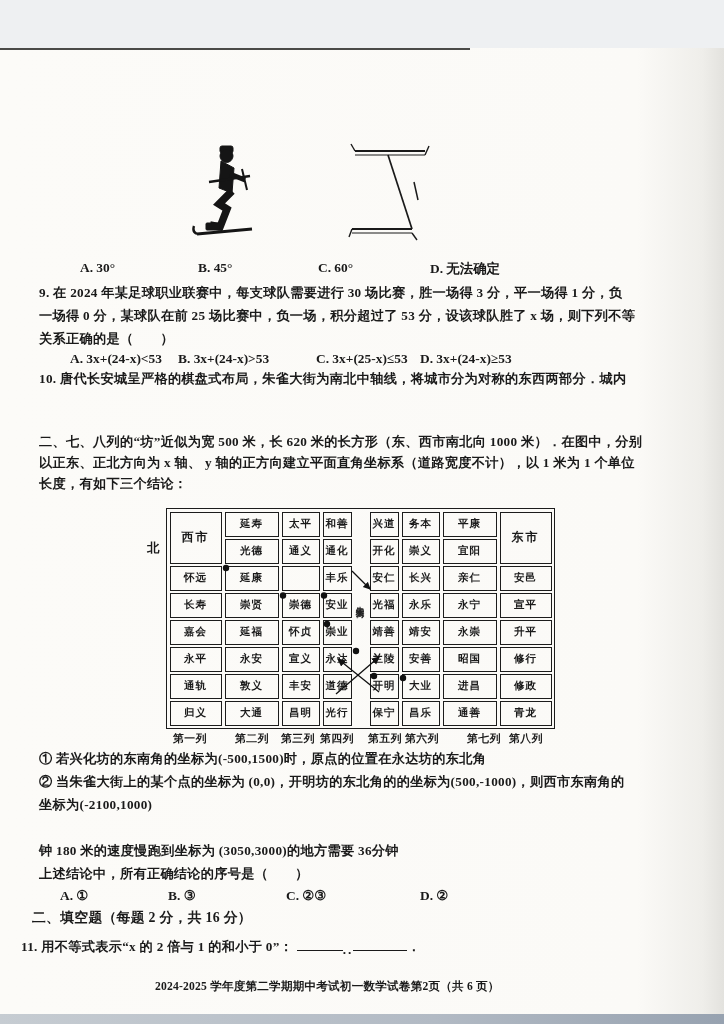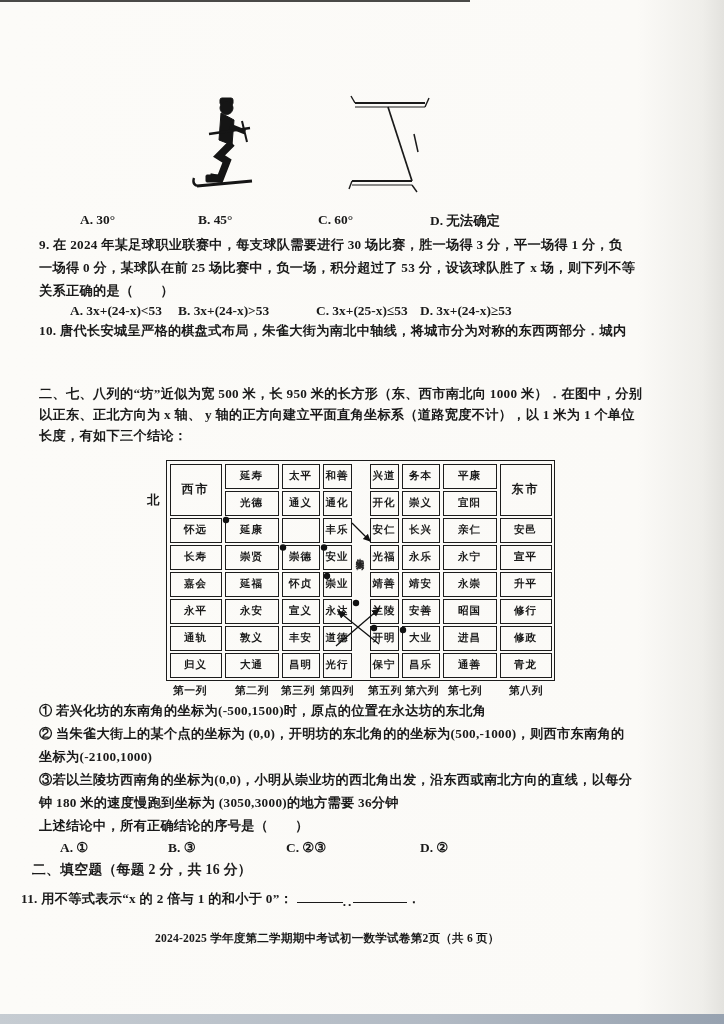--- a/index.html
+++ b/index.html
@@ -5,20 +5,21 @@
   html,body{margin:0;padding:0;}
   body{
     width:724px;height:1024px;position:relative;overflow:hidden;
     font-family:"Liberation Serif","DejaVu Serif",serif;
     color:#1a1a1a;
     background:#eef0f2;
   }
   .page{
     position:absolute;inset:0;
     background:linear-gradient(90deg,#fcfbf8 0%,#fbfaf7 88%,#efeeea 97%,#e3e2de 100%);
+    margin-top:48px;
   }
   .scan-top{position:absolute;top:0;left:0;width:470px;height:2px;background:#4a4a48;}
   .scan-bottom{position:absolute;bottom:0;left:0;width:724px;height:10px;
     background:linear-gradient(90deg,#c6ccd2 0%,#b2bac4 60%,#97a2b0 100%);}
   .t{position:absolute;white-space:nowrap;font-size:13.2px;font-weight:600;letter-spacing:.3px;}
   .opt{position:absolute;white-space:nowrap;font-size:13.4px;font-weight:600;}
   .sec{font-size:13.8px;font-weight:800;}
   .fig{position:absolute;}
   
   .map{position:absolute;left:166px;top:460px;width:392px;}
@@ -103,21 +104,21 @@
 
   <div class="t" style="left:39px;top:236px;">9. 在 2024 年某足球职业联赛中，每支球队需要进行 30 场比赛，胜一场得 3 分，平一场得 1 分，负</div>
   <div class="t" style="left:39px;top:259px;">一场得 0 分，某球队在前 25 场比赛中，负一场，积分超过了 53 分，设该球队胜了 x 场，则下列不等</div>
   <div class="t" style="left:39px;top:282px;">关系正确的是（　　）</div>
   <span class="opt" style="left:70px;top:303px;">A. 3x+(24-x)&lt;53</span>
   <span class="opt" style="left:178px;top:303px;">B. 3x+(24-x)&gt;53</span>
   <span class="opt" style="left:316px;top:303px;">C. 3x+(25-x)≤53</span>
   <span class="opt" style="left:420px;top:303px;">D. 3x+(24-x)≥53</span>
 
   <div class="t" style="left:39px;top:322px;text-align:right;">10. 唐代长安城呈严格的棋盘式布局，朱雀大街为南北中轴线，将城市分为对称的东西两部分．城内</div>
-  <div class="t" style="left:39px;top:385px;">二、七、八列的“坊”近似为宽 500 米，长 950 米的长方形（东、西市南北向 1000 米）．在图中，分别</div>
+  <div class="t" style="left:39px;top:385px;">二、七、八列的“坊”近似为宽 500 米，长 620 米的长方形（东、西市南北向 1000 米）．在图中，分别</div>
   <div class="t" style="left:39px;top:406px;">以正东、正北方向为 x 轴、 y 轴的正方向建立平面直角坐标系（道路宽度不计），以 1 米为 1 个单位</div>
   <div class="t" style="left:39px;top:427px;text-align:right;">长度，有如下三个结论：</div>
 
   <div class="north">北</div>
 
   <div class="map">
     <div class="map-frame">
       <div class="map-grid">
         <div class="street">
           <span class="street-text">朱雀大街</span>
@@ -217,28 +218,27 @@
           </g>
         </svg>
       </div>
     </div>
     <span class="col-label" style="left:24px;">第一列</span>
     <span class="col-label" style="left:86px;">第二列</span>
     <span class="col-label" style="left:132px;">第三列</span>
     <span class="col-label" style="left:171px;">第四列</span>
     <span class="col-label" style="left:219px;">第五列</span>
     <span class="col-label" style="left:256px;">第六列</span>
-    <span class="col-label" style="left:299px;">第七列</span>
+    <span class="col-label" style="left:318px;">第七列</span>
     <span class="col-label" style="left:360px;">第八列</span>
   </div>
 
   <div class="t" style="left:39px;top:702px;">① 若兴化坊的东南角的坐标为(-500,1500)时，原点的位置在永达坊的东北角</div>
   <div class="t" style="left:39px;top:725px;">② 当朱雀大街上的某个点的坐标为 (0,0)，开明坊的东北角的的坐标为(500,-1000)，则西市东南角的</div>
   <div class="t" style="left:39px;top:748px;">坐标为(-2100,1000)</div>
-  <div class="t" style="left:39px;top:771px;">③若以兰陵坊西南角的坐标为(0,0)，小明从崇业坊的西北角出发，沿东西或南北方向的直线，以每分</div>
   <div class="t" style="left:39px;top:794px;">钟 180 米的速度慢跑到坐标为 (3050,3000)的地方需要 36分钟</div>
   <div class="t" style="left:39px;top:817px;">上述结论中，所有正确结论的序号是（　　）</div>
 
   <span class="opt" style="left:60px;top:840px;">A. ①</span>
   <span class="opt" style="left:168px;top:840px;">B. ③</span>
   <span class="opt" style="left:286px;top:840px;">C. ②③</span>
   <span class="opt" style="left:420px;top:840px;">D. ②</span>
 
   <div class="t sec" style="left:32px;top:861px;">二、填空题（每题 2 分，共 16 分）</div>
 

